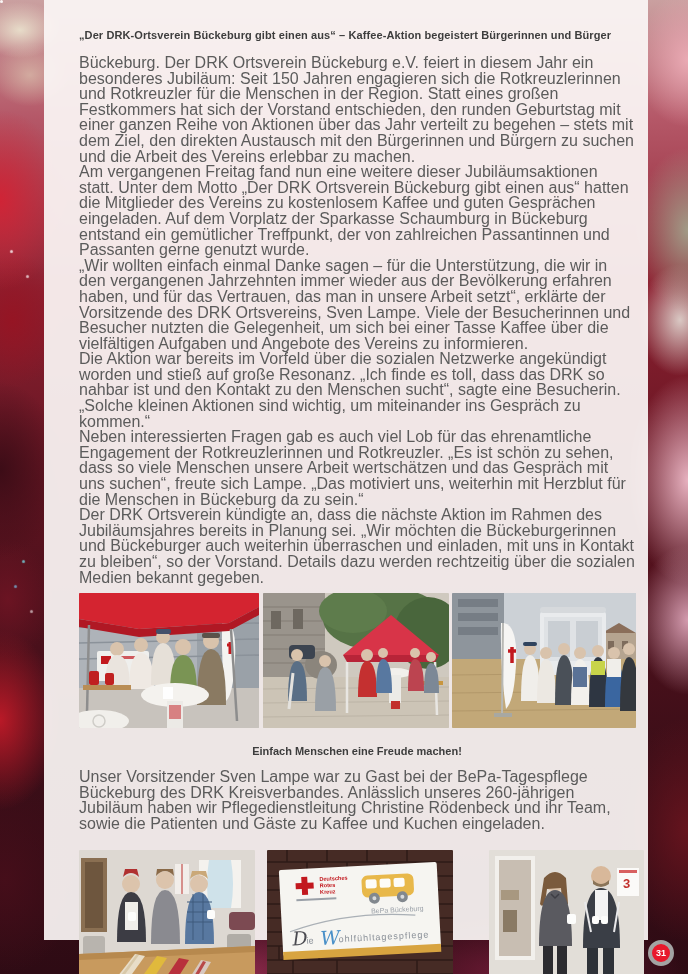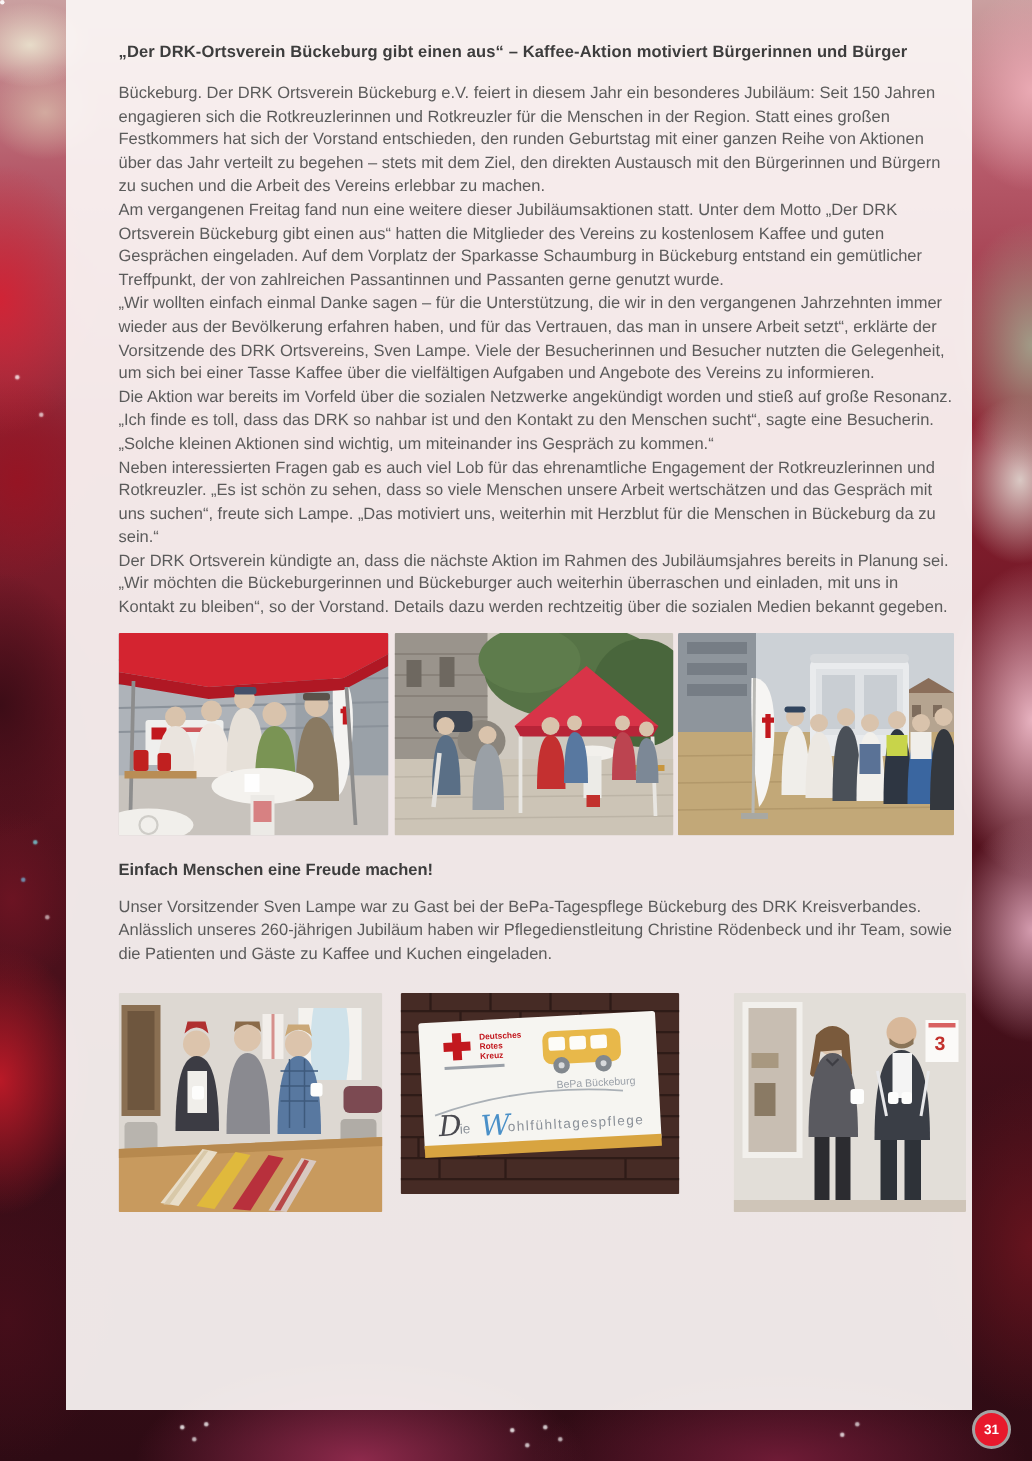--- a/index.html
+++ b/index.html
@@ -43,53 +43,53 @@
   }
   
   .panel{
     position:absolute;left:44px;top:0;width:604px;height:940px;
     background:rgba(251,246,245,.93);
   }
   .content{padding:27px 13px 0 35px;}
   h1{
     margin:0 0 12px 0;font-size:11px;line-height:16px;font-weight:bold;color:#3d3d3d;letter-spacing:.1px;
   }
-  .body p{margin:0;font-size:11px;line-height:15.6px;color:#5b5b5b;}
-  h2{margin:15px 0 10px 0;font-size:11px;line-height:16px;font-weight:bold;color:#3d3d3d;}
+  .body p{margin:0;font-size:16px;line-height:15.6px;color:#5b5b5b;}
+  h2{margin:15px 0 10px 0;font-size:11px;line-height:16px;font-weight:bold;color:#3d3d3d;text-align:center;}
   .closing{margin-top:7px;font-size:11px;line-height:15px;color:#5b5b5b;}
   .closing .emph{font-weight:bold;font-style:italic;color:#474747;}
   
   .row{display:flex;margin-top:8px;}
   .row1 .ph{height:135px;border-radius:1px;overflow:hidden;flex:none;}
   .row1 .p1{width:180px;margin-right:4px;}
   .row1 .p2{width:186px;margin-right:3px;}
   .row1 .p3{width:184px;}
   .row2{margin-top:18px;}
   .row2 .ph{border-radius:1px;overflow:hidden;flex:none;}
   .row2 .p1{width:176px;height:146px;margin-right:12px;}
   .row2 .p2{width:186px;height:134px;margin-right:36px;}
   .row2 .p3{width:155px;height:146px;}
   .ph svg{display:block;width:100%;height:100%;}
   
   .badge{
     position:absolute;left:648px;top:940px;width:26px;height:26px;border-radius:50%;
-    background:#e8192c;border:2px solid #a3a3a3;box-sizing:border-box;
+    background:#e8192c;border:4px solid #a3a3a3;box-sizing:border-box;
     color:#fff;font-size:9px;font-weight:bold;display:flex;align-items:center;justify-content:center;
   }
 </style>
 </head>
 <body>
 
 <div class="bg"></div>
 <div class="specks"></div>
 
 <div class="panel">
   <div class="content">
 
-    <h1>„Der DRK-Ortsverein Bückeburg gibt einen aus“ – Kaffee-Aktion motiviert Bürgerinnen und Bürger</h1>
+    <h1>„Der DRK-Ortsverein Bückeburg gibt einen aus“ – Kaffee-Aktion begeistert Bürgerinnen und Bürger</h1>
 
     <div class="body">
       <p>Bückeburg. Der DRK Ortsverein Bückeburg e.V. feiert in diesem Jahr ein besonderes Jubiläum: Seit 150 Jahren engagieren sich die Rotkreuzlerinnen und Rotkreuzler für die Menschen in der Region. Statt eines großen Festkommers hat sich der Vorstand entschieden, den runden Geburtstag mit einer ganzen Reihe von Aktionen über das Jahr verteilt zu begehen – stets mit dem Ziel, den direkten Austausch mit den Bürgerinnen und Bürgern zu suchen und die Arbeit des Vereins erlebbar zu machen.</p>
       <p>Am vergangenen Freitag fand nun eine weitere dieser Jubiläumsaktionen statt. Unter dem Motto „Der DRK Ortsverein Bückeburg gibt einen aus“ hatten die Mitglieder des Vereins zu kostenlosem Kaffee und guten Gesprächen eingeladen. Auf dem Vorplatz der Sparkasse Schaumburg in Bückeburg entstand ein gemütlicher Treffpunkt, der von zahlreichen Passantinnen und Passanten gerne genutzt wurde.</p>
       <p>„Wir wollten einfach einmal Danke sagen – für die Unterstützung, die wir in den vergangenen Jahrzehnten immer wieder aus der Bevölkerung erfahren haben, und für das Vertrauen, das man in unsere Arbeit setzt“, erklärte der Vorsitzende des DRK Ortsvereins, Sven Lampe. Viele der Besucherinnen und Besucher nutzten die Gelegenheit, um sich bei einer Tasse Kaffee über die vielfältigen Aufgaben und Angebote des Vereins zu informieren.</p>
       <p>Die Aktion war bereits im Vorfeld über die sozialen Netzwerke angekündigt worden und stieß auf große Resonanz. „Ich finde es toll, dass das DRK so nahbar ist und den Kontakt zu den Menschen sucht“, sagte eine Besucherin. „Solche kleinen Aktionen sind wichtig, um miteinander ins Gespräch zu kommen.“</p>
       <p>Neben interessierten Fragen gab es auch viel Lob für das ehrenamtliche Engagement der Rotkreuzlerinnen und Rotkreuzler. „Es ist schön zu sehen, dass so viele Menschen unsere Arbeit wertschätzen und das Gespräch mit uns suchen“, freute sich Lampe. „Das motiviert uns, weiterhin mit Herzblut für die Menschen in Bückeburg da zu sein.“</p>
       <p>Der DRK Ortsverein kündigte an, dass die nächste Aktion im Rahmen des Jubiläumsjahres bereits in Planung sei. „Wir möchten die Bückeburgerinnen und Bückeburger auch weiterhin überraschen und einladen, mit uns in Kontakt zu bleiben“, so der Vorstand. Details dazu werden rechtzeitig über die sozialen Medien bekannt gegeben.</p>
     </div>
 

